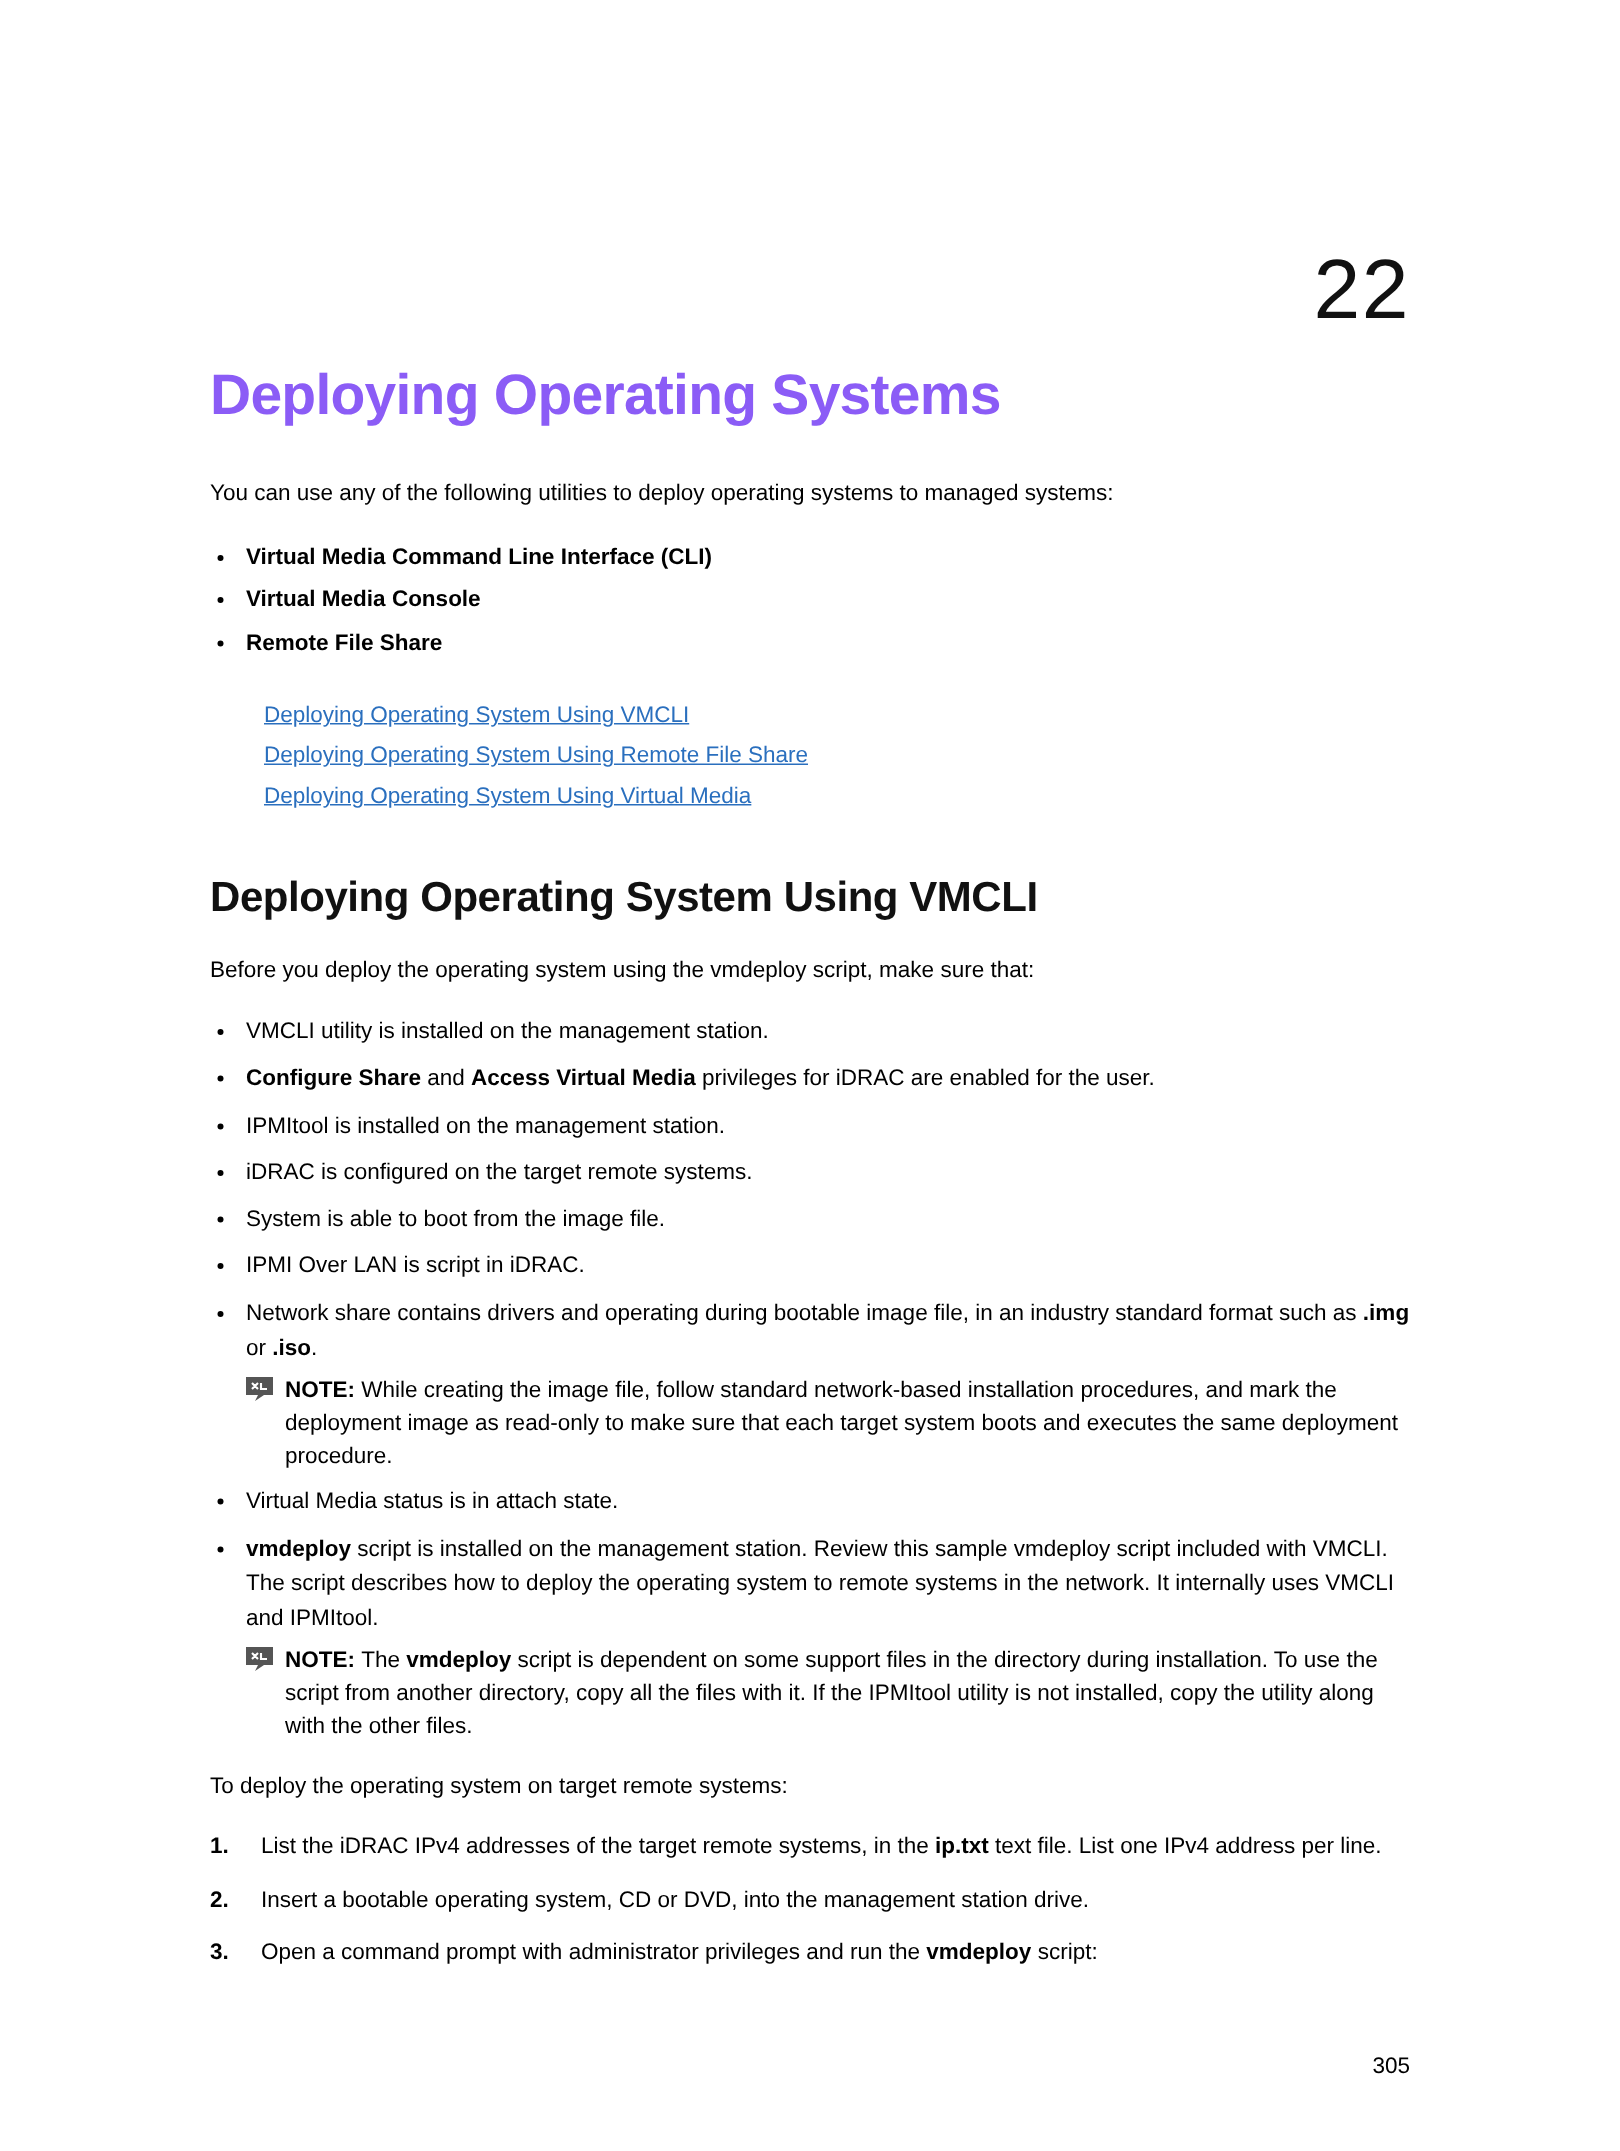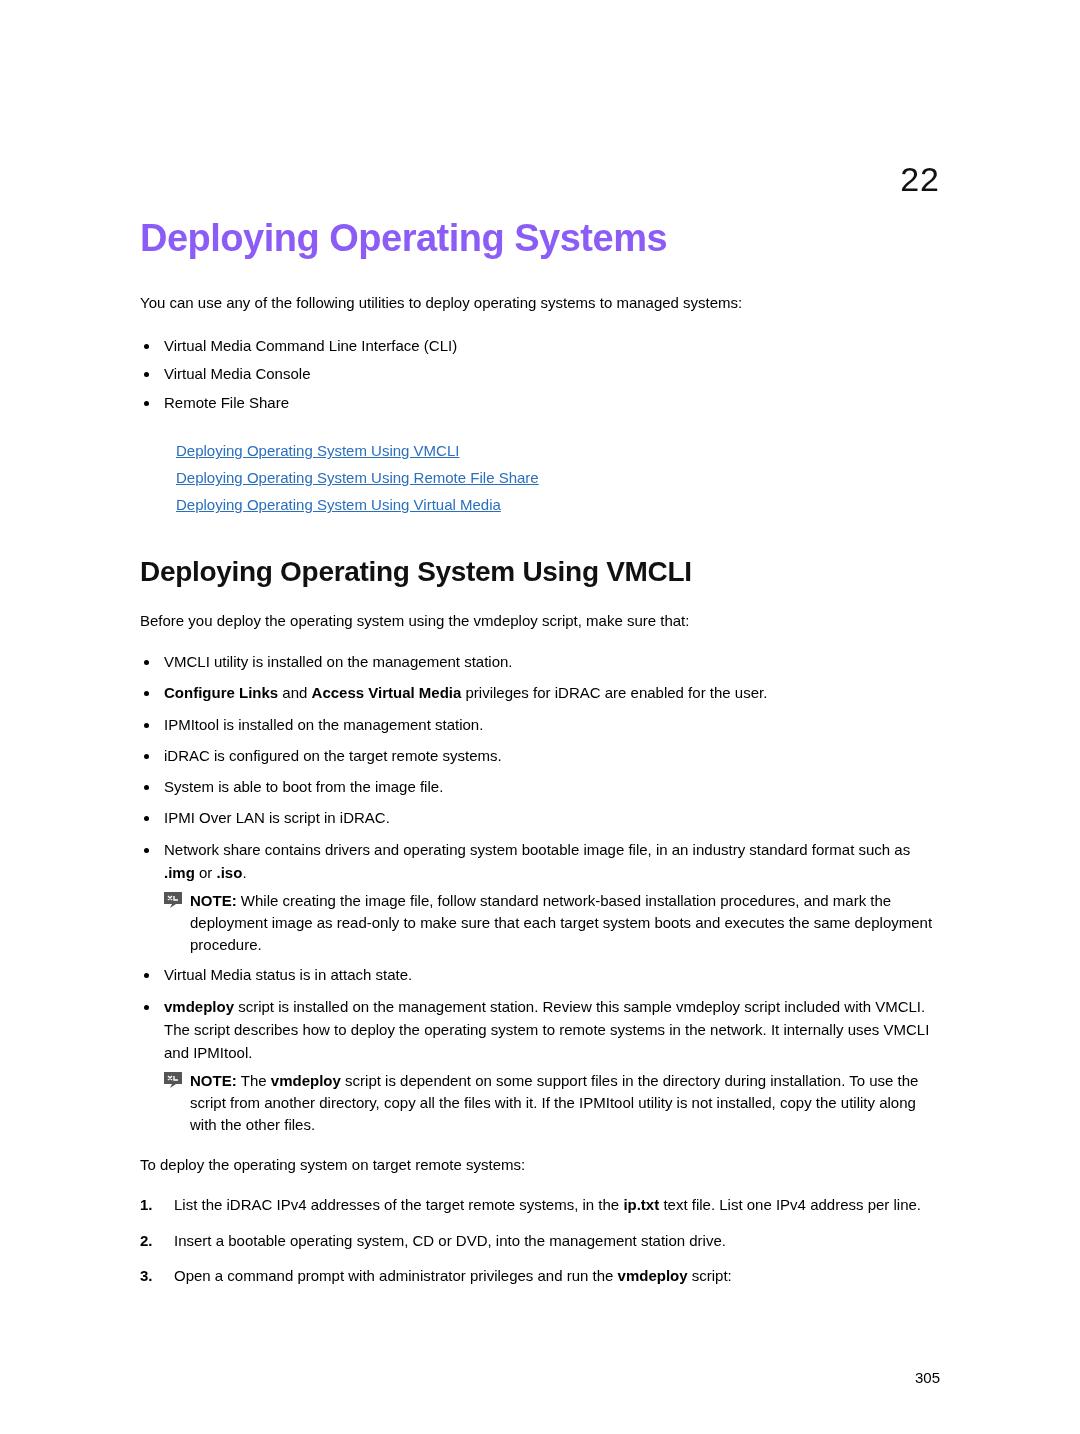--- a/index.html
+++ b/index.html
@@ -11,21 +11,21 @@
     width: 1080px;
   }
   .page {
     padding: 160px 140px 60px 140px;
     box-sizing: border-box;
     width: 1080px;
     min-height: 1434px;
     position: relative;
   }
   .chapter-num {
-    font-size: 34px;
+    font-size: 56px;
     font-weight: 400;
     color: #111;
     text-align: right;
     margin-bottom: 18px;
     letter-spacing: 1px;
   }
   h1.title {
     font-size: 38px;
     font-weight: 700;
     margin: 0 0 32px 0;
@@ -35,20 +35,21 @@
   .intro {
     font-size: 15px;
     margin-bottom: 18px;
     line-height: 1.45;
   }
   ul.bullets {
     margin: 0 0 20px 0;
     padding-left: 20px;
     font-size: 15px;
     line-height: 1.9;
+    font-weight: bold;
   }
   ul.bullets li {
     padding-left: 4px;
   }
   .related-heading {
     font-weight: 700;
     font-size: 15px;
     margin-top: 16px;
     margin-bottom: 6px;
   }
@@ -157,30 +158,30 @@
     <div><a class="link">Deploying Operating System Using Virtual Media</a></div>
   </div>
 
   <h2 class="section">Deploying Operating System Using VMCLI</h2>
 
   <p class="intro">Before you deploy the operating system using the vmdeploy script, make sure that:</p>
 
   <ul class="main-list">
     <li>VMCLI utility is installed on the management station.</li>
     <li>
-      <span class="bold">Configure Links</span><span> and </span><span class="bold">Access Virtual Media</span><span> privileges for iDRAC are enabled for the user.</span>
+      <span class="bold">Configure Share</span><span> and </span><span class="bold">Access Virtual Media</span><span> privileges for iDRAC are enabled for the user.</span>
     </li>
     <li>
       <span>IPMItool is installed on the management station.</span>
     </li>
     <li>iDRAC is configured on the target remote systems.</li>
     <li>System is able to boot from the image file.</li>
     <li>IPMI Over LAN is script in iDRAC.</li>
     <li>
-      <span>Network share contains drivers and operating system bootable image file, in an industry standard format such as </span><span class="bold">.img</span><span> or </span><span class="bold">.iso</span><span>.</span>
+      <span>Network share contains drivers and operating during bootable image file, in an industry standard format such as </span><span class="bold">.img</span><span> or </span><span class="bold">.iso</span><span>.</span>
       <div class="note-block">
         <span class="note-icon">
           <svg viewBox="0 0 18 16">
               <polygon points="0,0 18,0 18,12 12,12 6,16 8,12 0,12" fill="#555"></polygon>
               <path d="M4 4 L8 8 M4 8 L8 4 M10 4 L10 8 L14 8" stroke="#fff" stroke-width="1.4" fill="none"></path>
             </svg>
         </span>
         <span class="note-text"><span class="note-label">NOTE: </span><span>While creating the image file, follow standard network-based installation procedures, and mark the deployment image as read-only to make sure that each target system boots and executes the same deployment procedure.</span></span>
       </div>
     </li>

